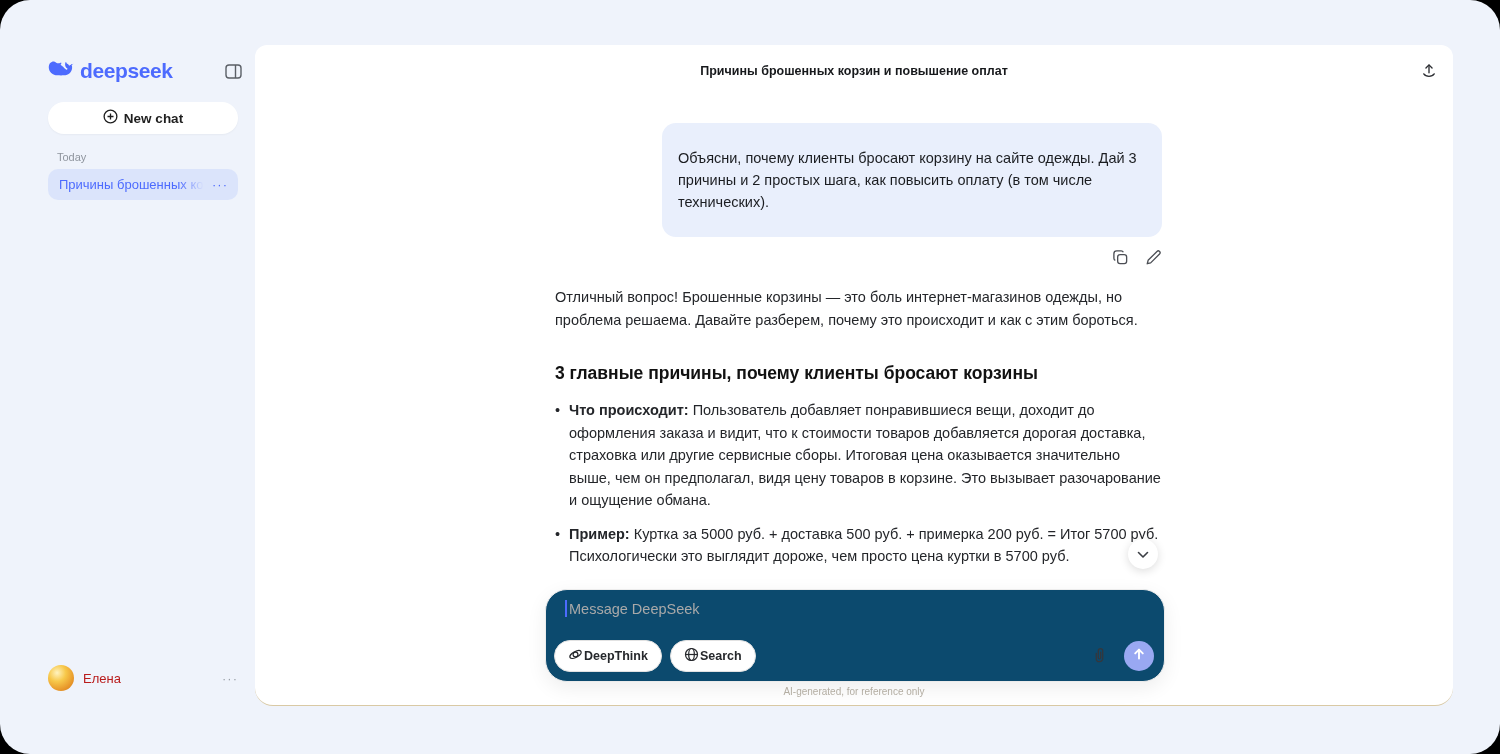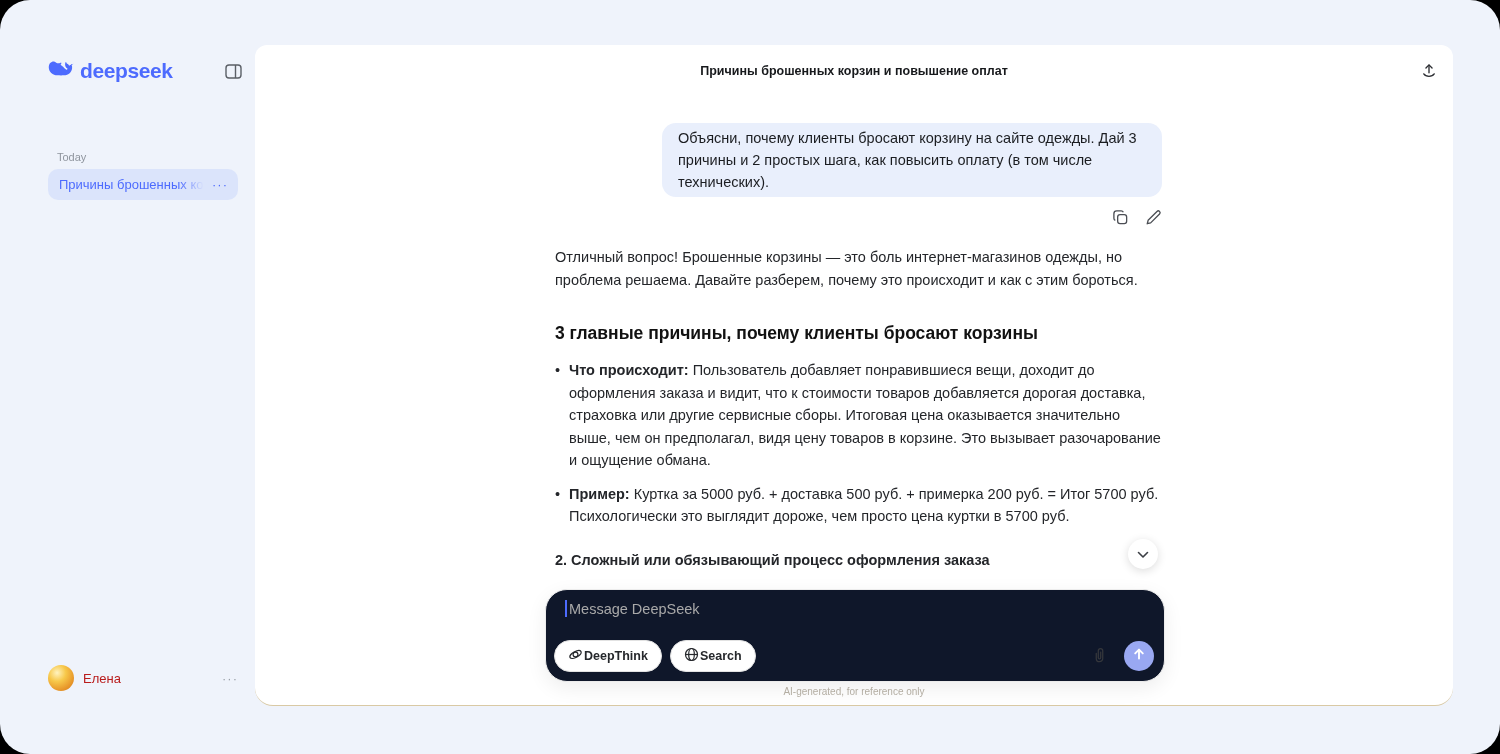--- a/index.html
+++ b/index.html
@@ -20,38 +20,38 @@
   .profile-name { flex:1; font-size:13px; color:#b91c1c; }
   .profile-more { font-size:13px; color:#9aa0a8; letter-spacing:1px; }
 
   
   .main { position:absolute; left:255px; top:45px; width:1198px; height:661px; background:#fff; border-radius:12px 12px 18px 18px; border-bottom:1px solid #d9c9a4; overflow:hidden; z-index:1; }
   .header-title { position:absolute; left:0; right:0; top:19px; text-align:center; font-size:12.5px; font-weight:600; color:#17191c; }
   .share-btn { position:absolute; right:11px; top:15px; width:26px; height:26px; display:flex; align-items:center; justify-content:center; cursor:pointer; }
 
   .thread { position:absolute; left:300px; top:74px; width:607px; }
   .user-row { display:flex; justify-content:flex-end; margin-top:4px; }
-  .user-bubble { max-width:500px; background:#E9EFFC; border-radius:14px; padding:4px 16px; font-size:14.5px; line-height:22px; color:#1b1d21; }
+  .user-bubble { max-width:500px; background:#E9EFFC; border-radius:14px; padding:24px 16px; font-size:14.5px; line-height:22px; color:#1b1d21; }
   .msg-actions { display:flex; justify-content:flex-end; gap:16px; margin-top:12px; }
   .msg-actions .ic { width:17px; height:17px; cursor:pointer; }
 
   .assistant { color:#24262a; font-size:14.5px; line-height:22.5px; }
   .assistant .intro { margin-top:20px; }
   .assistant h3 { font-size:17.5px; line-height:24px; color:#111; margin-top:30px; font-weight:700; }
   .sec-title { font-weight:700; margin-top:21px; }
   .sec-intro { margin-top:6px; }
   ul.blist { list-style:none; margin-top:14px; }
   ul.blist li { display:flex; margin-bottom:11px; }
   .bullet-marker { width:14px; flex:0 0 14px; }
   .bl b { font-weight:700; }
 
   .scroll-down { position:absolute; left:1128px; top:539px; width:30px; height:30px; border-radius:50%; background:#fff; box-shadow:0 2px 10px rgba(0,0,0,.14); display:flex; align-items:center; justify-content:center; cursor:pointer; z-index:5; }
 
   
-  .composer { position:absolute; left:545px; top:589px; width:620px; height:93px; background:#0f172a; border:1px solid #ececec; border-radius:22px; box-shadow:0 6px 20px rgba(0,0,0,.07); z-index:6; }
+  .composer { position:absolute; left:545px; top:589px; width:620px; height:93px; background:#0c4a6e; border:1px solid #ececec; border-radius:22px; box-shadow:0 6px 20px rgba(0,0,0,.07); z-index:6; }
   .composer-input { position:absolute; left:19px; top:10px; display:flex; align-items:center; }
   .caret { width:2px; height:17px; background:#4D6BFE; margin-right:2px; }
   .placeholder { font-size:14.5px; color:#a9a9a9; }
   .composer-toolbar { position:absolute; left:8px; right:10px; bottom:9px; height:32px; display:flex; align-items:center; }
   .pill { height:32px; border:1px solid #e2e2e2; border-radius:16px; background:#fff; display:flex; align-items:center; gap:1px; padding:0 13px; font-size:12.5px; font-weight:600; color:#26282c; cursor:pointer; margin-right:8px; }
   .toolbar-spacer { flex:1; }
   .clip-btn { width:22px; height:22px; margin-right:14px; display:flex; align-items:center; justify-content:center; cursor:pointer; }
   .send-btn { width:30px; height:30px; border-radius:50%; background:#99A8F2; display:flex; align-items:center; justify-content:center; cursor:pointer; }
   .footer-note { position:absolute; left:255px; width:1198px; top:686px; text-align:center; font-size:10px; color:#b3ada2; z-index:7; }
 </style>
@@ -70,20 +70,30 @@
   </div>
   <div class="collapse-btn">
     <span>
       <svg width="17" height="15" viewBox="0 0 17 15" fill="none" stroke="#5b5f66" stroke-width="1.4">
           <rect x="1" y="1" width="15" height="13" rx="3"></rect>
           <line x1="10.5" y1="1" x2="10.5" y2="14"></line>
         </svg>
     </span>
   </div>
 
+  <div class="new-chat">
+    <span>
+      <svg width="15" height="15" viewBox="0 0 16 16" fill="none" stroke="#1f1f1f" stroke-width="1.4">
+          <circle cx="8" cy="8" r="6.8"></circle>
+          <line x1="8" y1="4.8" x2="8" y2="11.2"></line>
+          <line x1="4.8" y1="8" x2="11.2" y2="8"></line>
+        </svg>
+    </span>
+    <span>New chat</span>
+  </div>
 
   <div class="today">Today</div>
 
   <div class="chat-item">
     <span class="chat-item-label">Причины брошенных корзин и повышение оплат</span>
     <span class="chat-item-more">···</span>
   </div>
 
   <div class="profile">
     <span class="avatar"></span>

